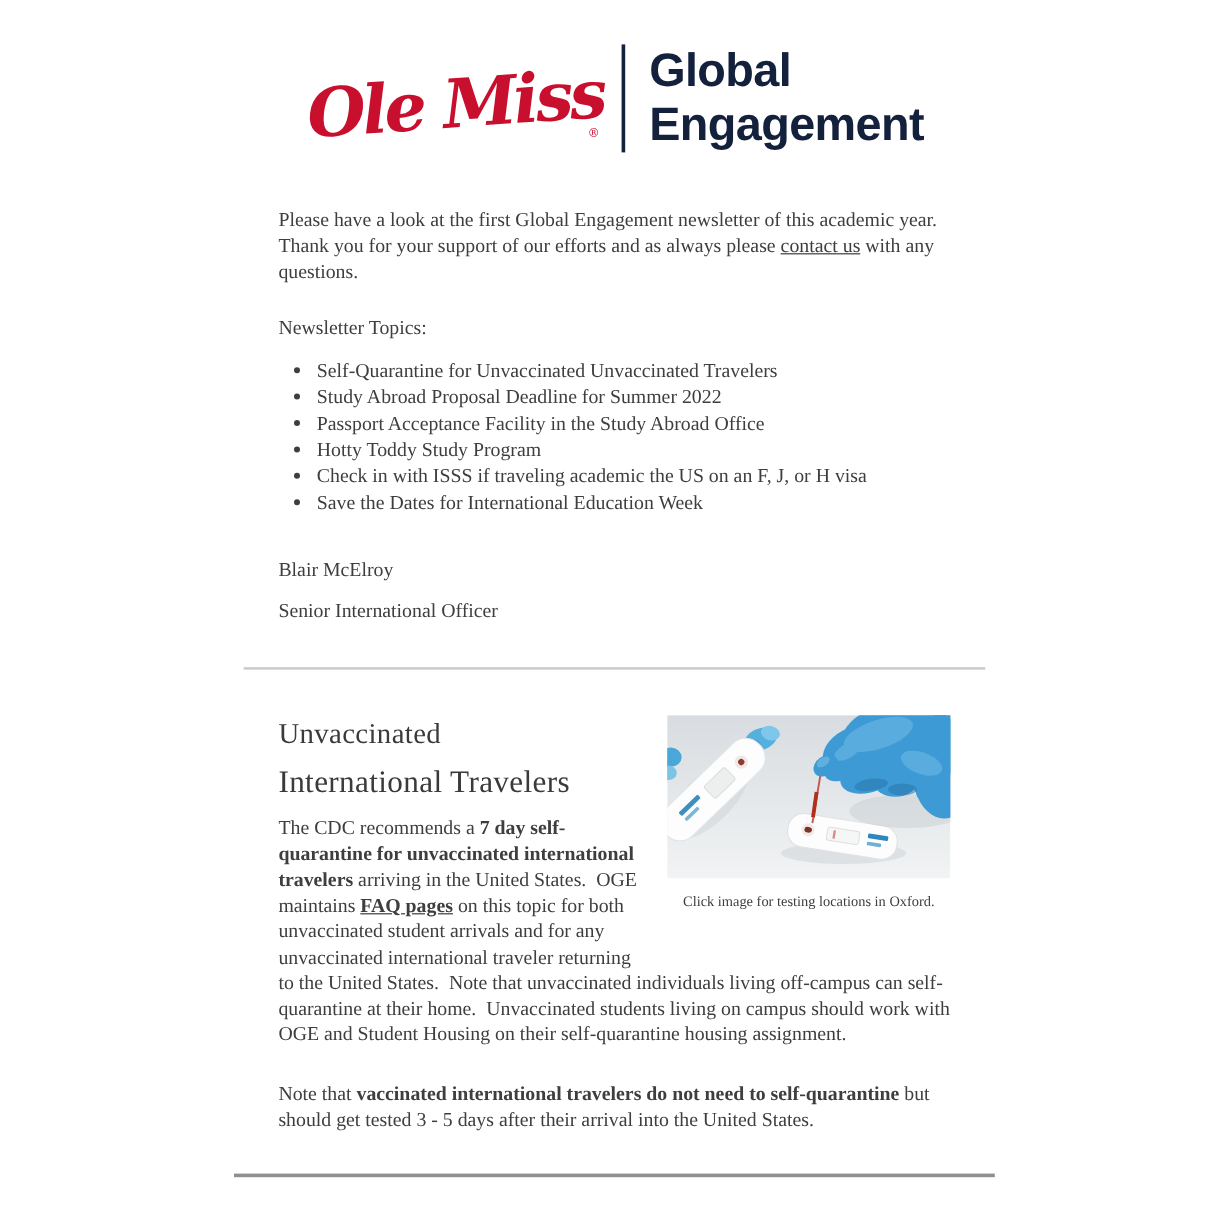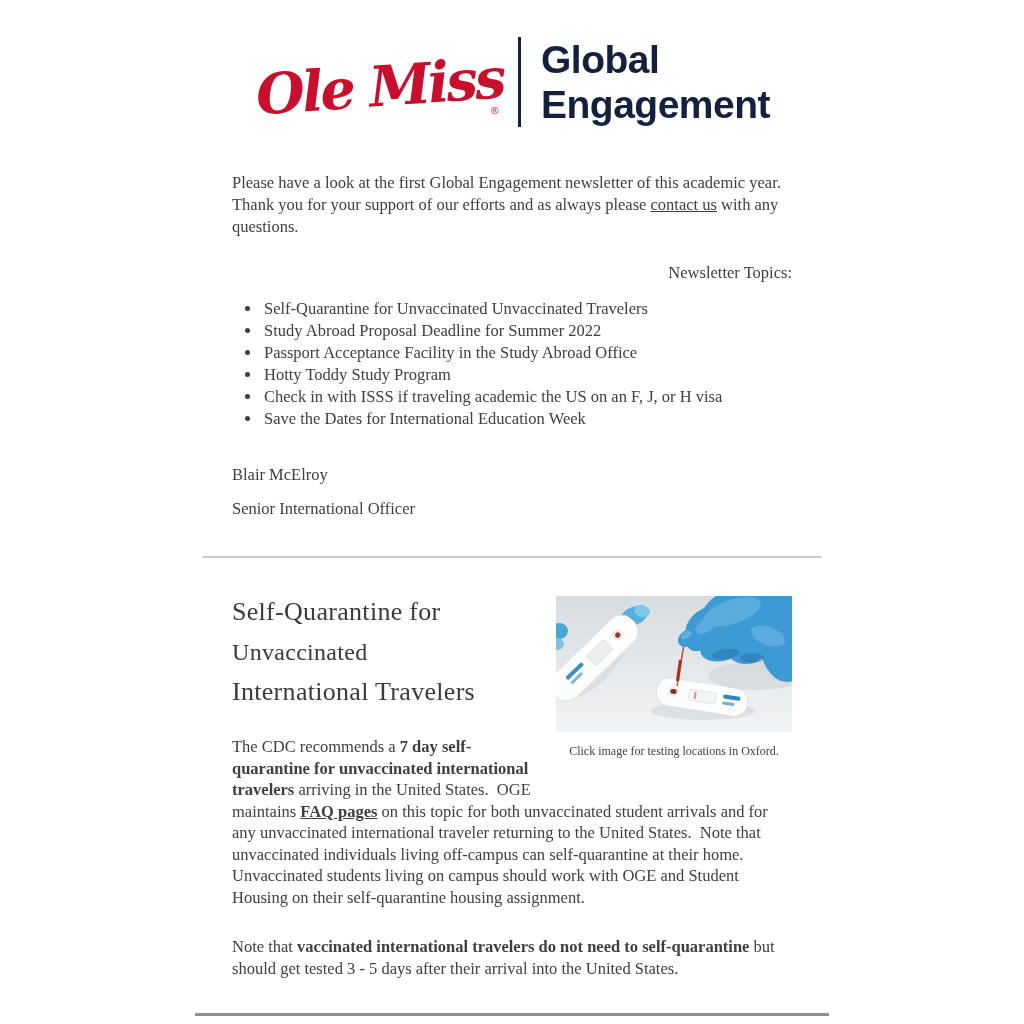--- a/index.html
+++ b/index.html
@@ -25,42 +25,42 @@
   .logo-wordmark {
     font-family:"Liberation Sans", sans-serif;
     font-weight:bold; color:#14213d;
     font-size:39px; line-height:45px; letter-spacing:-0.5px;
     display:flex; flex-direction:column;
   }
 
   
   .email-col { width:560px; margin:0 auto; }
   .intro { margin:42px 0 0; font-size:16.5px; line-height:22px; }
-  .topics-label { margin:24px 0 0; font-size:16.5px; line-height:22px;text-align:right; }
+  .topics-label { margin:24px 0 0; font-size:16.5px; line-height:22px; }
   .topics-list { margin:14px 0 0; padding:0 0 0 30px; list-style:disc; }
   .topics-list li { line-height:22px; font-size:16.5px; padding-left:2px; }
   .sig-name  { margin:34px 0 0; font-size:16.5px; line-height:22px; }
   .sig-title { margin:12px 0 0; font-size:16.5px; line-height:22px; }
 
   .divider { border:none; }
   .divider-1 { height:2px; background:#c9c9c9; width:618px; margin:36px auto 0; }
   .divider-2 { height:3px; background:#8f8f8f; width:634px; margin:34px auto 0; }
 
   
   .article { width:560px; margin:34px auto 0; }
   .article::after { content:""; display:block; clear:both; }
   .test-figure { float:right; width:236px; margin:4px 0 30px 14px; }
   .test-image  { width:236px; height:136px; display:block; cursor:pointer; }
   .test-figure figcaption {
     font-size:12px; text-align:center; margin-top:12px; color:#3e3e3e;
   }
   .article h2 { margin:0; font-weight:normal; color:#3a3a3a; }
   .h-line { display:block; font-size:26px; line-height:40px; letter-spacing:0.3px; }
   .h-bold { font-weight:normal; font-size:24px; }
-  .body-p { font-size:16.5px; line-height:21.5px; margin:24px 0 0; }
+  .body-p { font-size:16.5px; line-height:21.5px; margin:7px 0 0; }
   .p2 { margin-top:28px; }
 
   .text-link { color:inherit; text-decoration:underline; cursor:pointer; }
   .bold-link { font-weight:bold; }
   strong { font-weight:bold; }
 </style>
 </head>
 <body>
 
 <div class="page">
@@ -170,21 +170,20 @@
           <line x1="129" y1="42" x2="121" y2="90" stroke="#c2574f" stroke-width="1.6"></line>
           <line x1="124.5" y1="64" x2="121.5" y2="85" stroke="#b03020" stroke-width="3.2"></line>
           <ellipse cx="132" cy="42" rx="11" ry="8" fill="#3d9ad4" transform="rotate(-35 132 42)"></ellipse>
           <ellipse cx="130" cy="39" rx="6" ry="3.5" fill="#6db9e4" opacity="0.7" transform="rotate(-35 130 39)"></ellipse>
         </g>
       </svg>
       <figcaption>Click image for testing locations in Oxford.</figcaption>
     </figure>
 
     <h2>
-      <span class="h-line">Self-Quarantine for</span>
       <span class="h-line h-bold">Unvaccinated</span>
       <span class="h-line">International Travelers</span>
     </h2>
 
     <p class="body-p p1"><span>The CDC recommends a </span><strong>7 day self-quarantine for unvaccinated international travelers</strong><span> arriving in the United States.&nbsp; OGE maintains </span><a class="text-link bold-link">FAQ pages</a><span> on this topic for both unvaccinated student arrivals and for any unvaccinated international traveler returning to the United States.&nbsp; Note that unvaccinated individuals living off-campus can self-quarantine at their home.&nbsp; Unvaccinated students living on campus should work with OGE and Student Housing on their self-quarantine housing assignment.</span></p>
 
     <p class="body-p p2"><span>Note that </span><strong>vaccinated international travelers do not need to self-quarantine</strong><span> but should get tested 3 - 5 days after their arrival into the United States.</span></p>
   </section>
 
   <div class="divider divider-2"></div>

